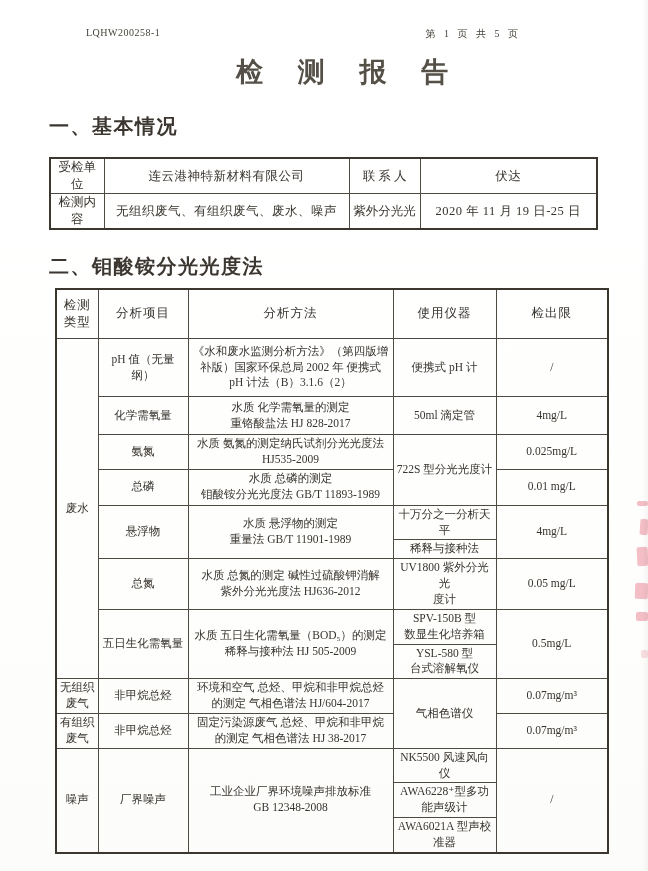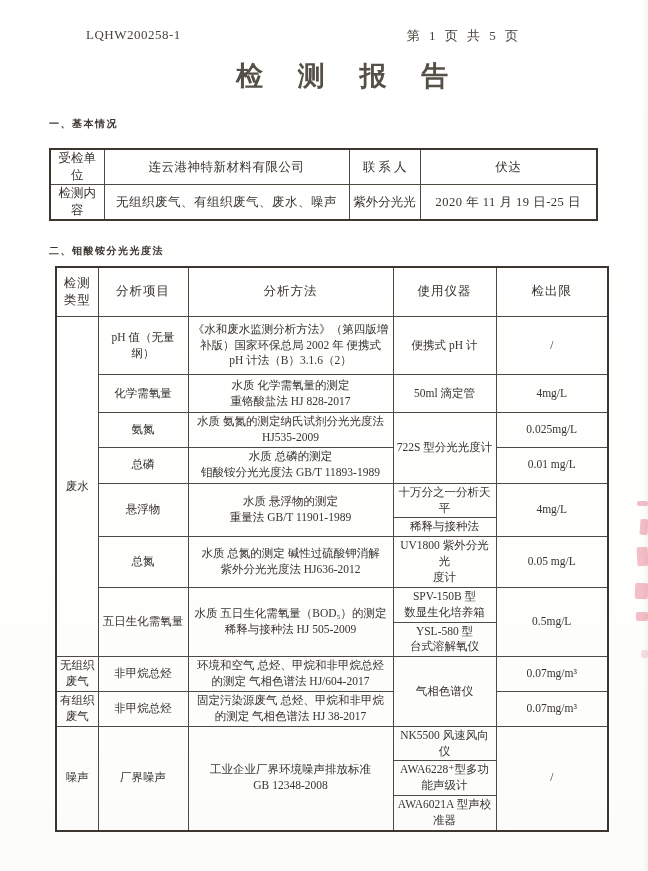--- a/index.html
+++ b/index.html
@@ -4,26 +4,26 @@
 <style>
   html,body{margin:0;padding:0;background:#e8e8e8;}
   .page{
     position:relative;width:648px;height:871px;margin:0 auto;
     background:linear-gradient(180deg,#ffffff 0%,#fefefd 70%,#fcfcfb 100%);
     overflow:hidden;
     font-family:"Liberation Serif","DejaVu Serif",serif;
     color:#38342e;
   }
   .hdr-row{display:flex;justify-content:space-between;align-items:flex-start;
-    padding:27px 127px 0 86px;font-size:13px;color:#48433c;}
+    padding:27px 127px 0 86px;font-size:10px;color:#48433c;}
   .doc-num{letter-spacing:0.5px;}
   .page-ind{letter-spacing:3px;}
   .title{text-align:center;margin-top:13px;font-size:27px;font-weight:600;
     letter-spacing:14px;text-indent:14px;color:#555047;padding-left:36px;}
-  .sec-heading{margin:23px 16px 0 49px;font-size:10px;font-weight:700;
+  .sec-heading{margin:23px 16px 0 49px;font-size:20px;font-weight:700;
     letter-spacing:1.5px;color:#3b362f;}
   table{border-collapse:collapse;table-layout:fixed;}
   td{border:1px solid #4e4941;vertical-align:middle;}
   .t1{margin:17px 0 0 49px;border:2px solid #3b362e;}
   .t1 td{font-size:12.5px;height:29px;}
   .t1 .lbl{text-align:center;padding:0 2px;}
   .t1 .val{text-align:center;padding:0 9px;letter-spacing:0.5px;}
   .t2{margin:8px 0 0 55px;border:2px solid #3b362e;}
   .t2 td{font-size:11.5px;text-align:center;white-space:pre-line;
     line-height:1.38;padding:1px 2px;}

